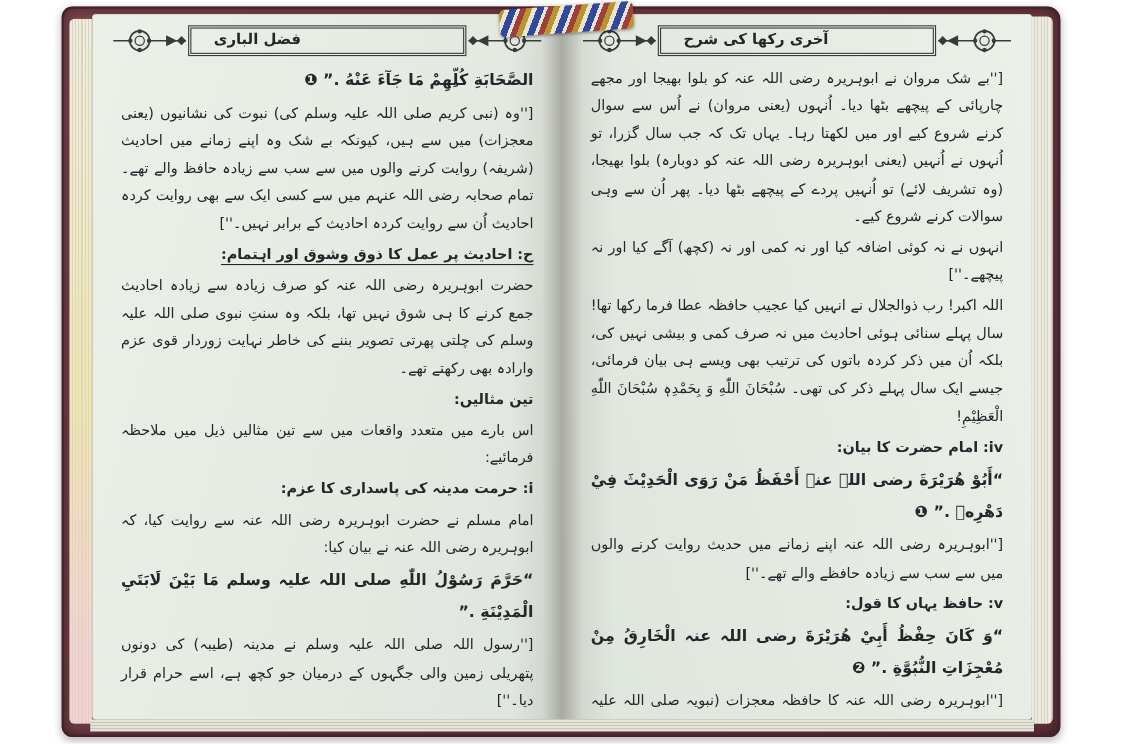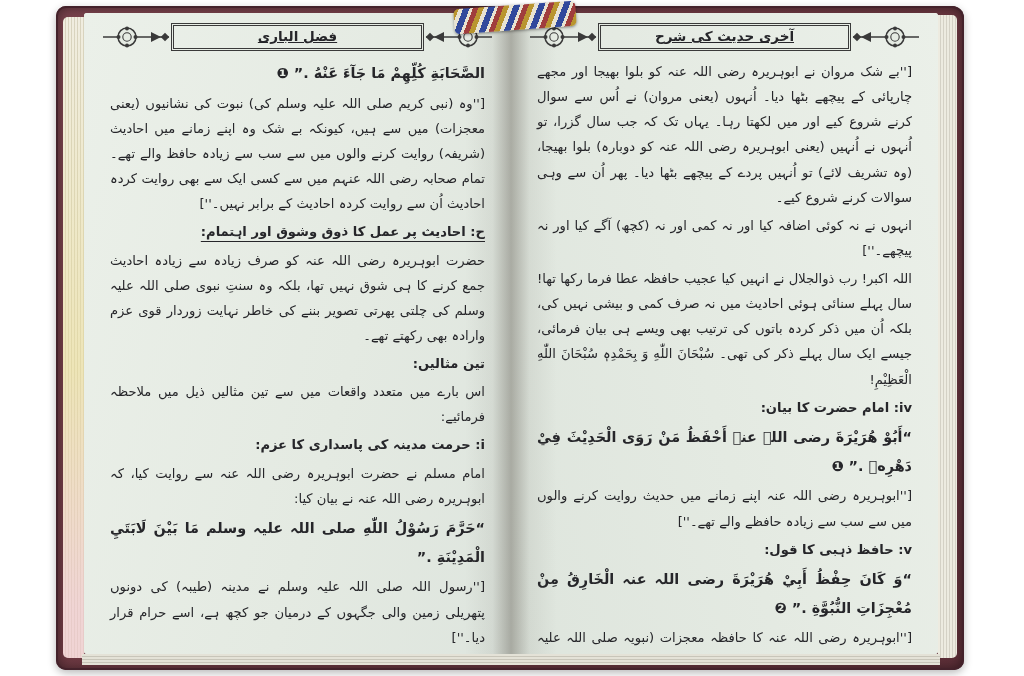--- a/index.html
+++ b/index.html
@@ -29,21 +29,21 @@
     background:linear-gradient(to right,rgba(0,0,0,0),rgba(70,65,55,.08) 30%,rgba(58,50,40,.33) 50%,rgba(70,65,55,.08) 70%,rgba(0,0,0,0));}
 
   .page{position:relative;flex:1 1 50%;padding:8px 26px 8px;direction:rtl;color:#26262a;
     overflow:hidden;display:flex;flex-direction:column;}
   .page-left{background:linear-gradient(105deg,#ebf0e9 0%,#e4eae2 60%,#dee5de 100%);}
   .page-right{background:linear-gradient(255deg,#ebf0e9 0%,#e4eae2 55%,#dee5dd 100%);}
 
   
   .page-header{direction:ltr;display:flex;align-items:center;justify-content:center;margin:2px 0 8px;}
   .header-box{border:3px double #3a3a3a;padding:2px 20px 4px;font-size:13.5px;font-weight:bold;
-    white-space:nowrap;min-width:55%;text-align:center;text-decoration:underline;}
+    white-space:nowrap;min-width:55%;text-align:left;}
   .orn{flex:0 0 auto;}
   .orn.flip{transform:scaleX(-1);}
 
   
   .content{flex:0 1 auto;}
   .block{margin:0 0 3px;font-size:13.1px;line-height:1.92;text-align:justify;}
   .block.arabic{font-weight:bold;font-size:14.4px;line-height:2.0;}
   .block.heading{font-weight:bold;}
   .block.heading-underline{font-weight:bold;text-decoration:underline;text-underline-offset:5px;}
 
@@ -118,21 +118,21 @@
             <polygon points="10,12 20,7 20,17" fill="#3a3a3a"></polygon>
             <rect x="3" y="9" width="6" height="6" transform="rotate(45 6 12)" fill="#3a3a3a"></rect>
             <circle cx="44" cy="12" r="9" fill="#e5ebe3" stroke="#3a3a3a" stroke-width="1.5"></circle>
             <circle cx="44" cy="12" r="4.2" fill="none" stroke="#3a3a3a" stroke-width="1.1"></circle>
             <circle cx="44" cy="3.5" r="2" fill="#3a3a3a"></circle>
               <circle cx="44" cy="20.5" r="2" fill="#3a3a3a"></circle>
             <circle cx="35.5" cy="12" r="2" fill="#3a3a3a"></circle>
               <circle cx="52.5" cy="12" r="2" fill="#3a3a3a"></circle>
           </svg>
           <div class="header-box">
-            <span>آخری حدیث کی شرح</span>
+            <span>آخری رکھا کی شرح</span>
           </div>
           <svg class="orn" width="70" height="24" viewBox="0 0 70 24">
             <line x1="2" y1="12" x2="68" y2="12" stroke="#3a3a3a" stroke-width="1.5"></line>
             <polygon points="10,12 20,7 20,17" fill="#3a3a3a"></polygon>
             <rect x="3" y="9" width="6" height="6" transform="rotate(45 6 12)" fill="#3a3a3a"></rect>
             <circle cx="44" cy="12" r="9" fill="#e5ebe3" stroke="#3a3a3a" stroke-width="1.5"></circle>
             <circle cx="44" cy="12" r="4.2" fill="none" stroke="#3a3a3a" stroke-width="1.1"></circle>
             <circle cx="44" cy="3.5" r="2" fill="#3a3a3a"></circle>
               <circle cx="44" cy="20.5" r="2" fill="#3a3a3a"></circle>
             <circle cx="35.5" cy="12" r="2" fill="#3a3a3a"></circle>
@@ -141,21 +141,21 @@
         </div>
 
         <div class="content">
 
         <p class="block urdu">[''بے شک مروان نے ابوہریرہ رضی اللہ عنہ کو بلوا بھیجا اور مجھے چارپائی کے پیچھے بٹھا دیا۔ اُنہوں (یعنی مروان) نے اُس سے سوال کرنے شروع کیے اور میں لکھتا رہا۔ یہاں تک کہ جب سال گزرا، تو اُنہوں نے اُنہیں (یعنی ابوہریرہ رضی اللہ عنہ کو دوبارہ) بلوا بھیجا، (وہ تشریف لائے) تو اُنہیں پردے کے پیچھے بٹھا دیا۔ پھر اُن سے وہی سوالات کرنے شروع کیے۔</p>
             <p class="block urdu">انہوں نے نہ کوئی اضافہ کیا اور نہ کمی اور نہ (کچھ) آگے کیا اور نہ پیچھے۔'']</p>
             <p class="block urdu">اللہ اکبر! رب ذوالجلال نے انہیں کیا عجیب حافظہ عطا فرما رکھا تھا! سال پہلے سنائی ہوئی احادیث میں نہ صرف کمی و بیشی نہیں کی، بلکہ اُن میں ذکر کردہ باتوں کی ترتیب بھی ویسے ہی بیان فرمائی، جیسے ایک سال پہلے ذکر کی تھی۔ سُبْحَانَ اللّٰهِ وَ بِحَمْدِهٖ سُبْحَانَ اللّٰهِ الْعَظِيْمِ!</p>
             <p class="block heading">iv: امام حضرت کا بیان:</p>
             <p class="block arabic">“أَبُوْ هُرَيْرَةَ رضی اللہ عنہ أَحْفَظُ مَنْ رَوَى الْحَدِيْثَ فِيْ دَهْرِهٖ .” ❶</p>
             <p class="block urdu">[''ابوہریرہ رضی اللہ عنہ اپنے زمانے میں حدیث روایت کرنے والوں میں سے سب سے زیادہ حافظے والے تھے۔'']</p>
-            <p class="block heading">v: حافظ ذہبی کا قول:</p>
+            <p class="block heading">v: حافظ یہاں کا قول:</p>
             <p class="block arabic">“وَ كَانَ حِفْظُ أَبِيْ هُرَيْرَةَ رضی اللہ عنہ الْخَارِقُ مِنْ مُعْجِزَاتِ النُّبُوَّةِ .” ❷</p>
             <p class="block urdu">[''ابوہریرہ رضی اللہ عنہ کا حافظہ معجزات (نبویہ صلی اللہ علیہ وسلم) میں سے ایک غیر معمولی بات تھی۔'']</p>
           </div>
 
       </div>
 
       <div class="gutter"></div>
     </div>
 
     <div class="bookmark"></div>

